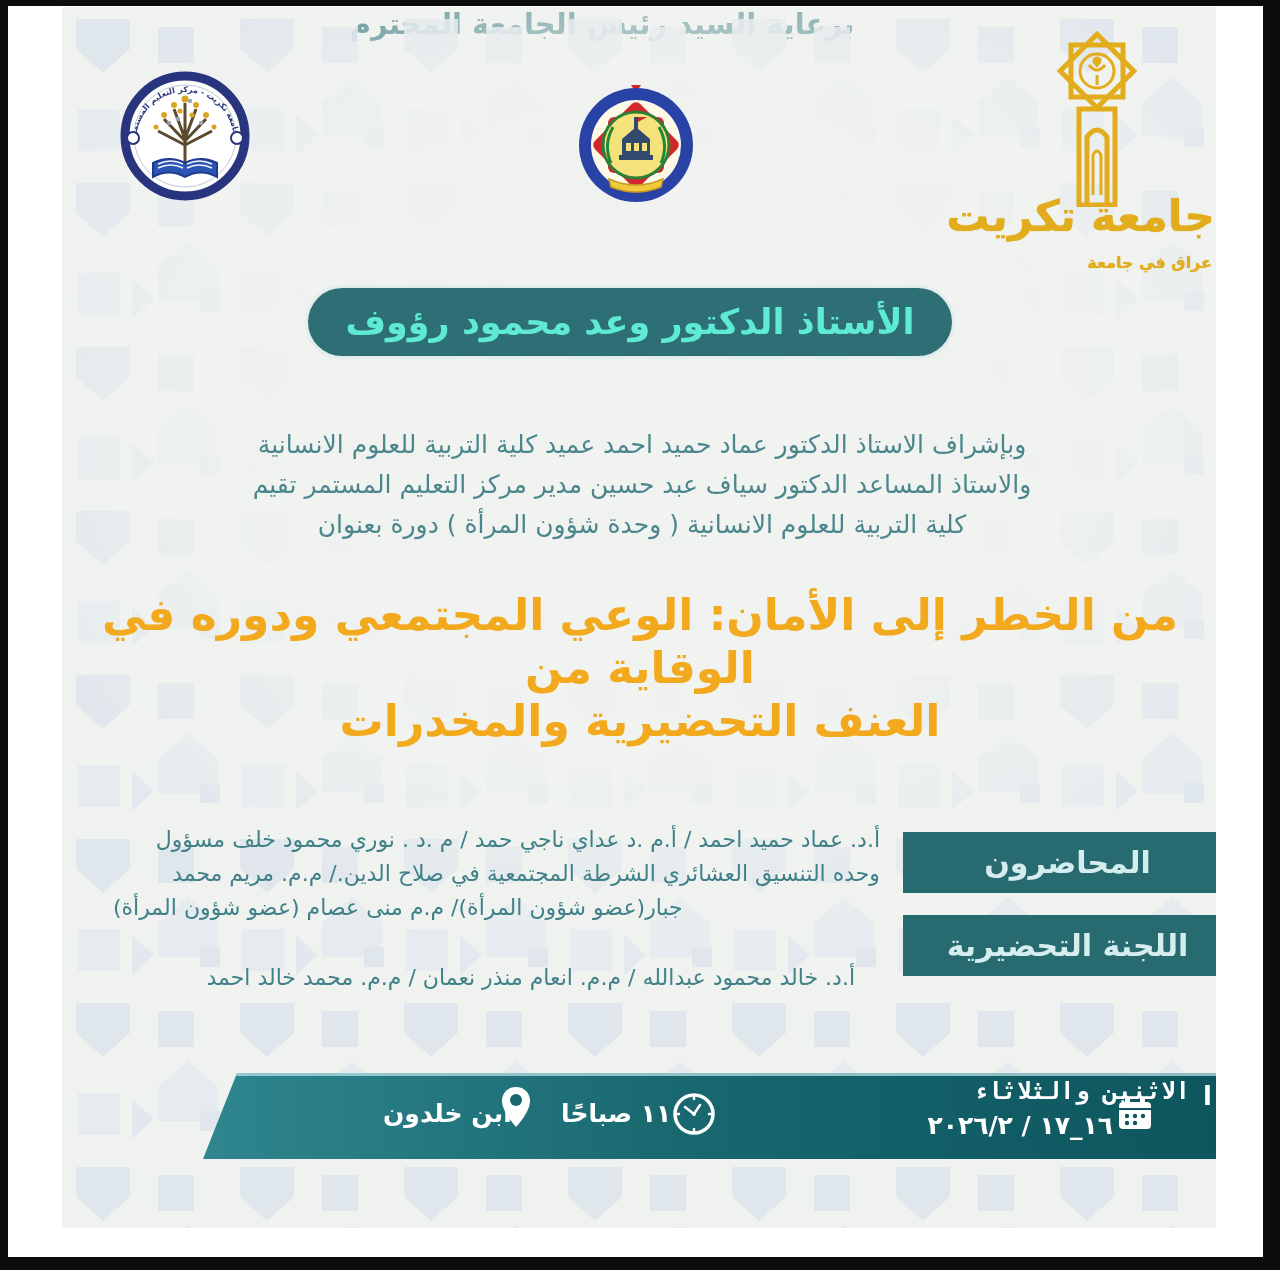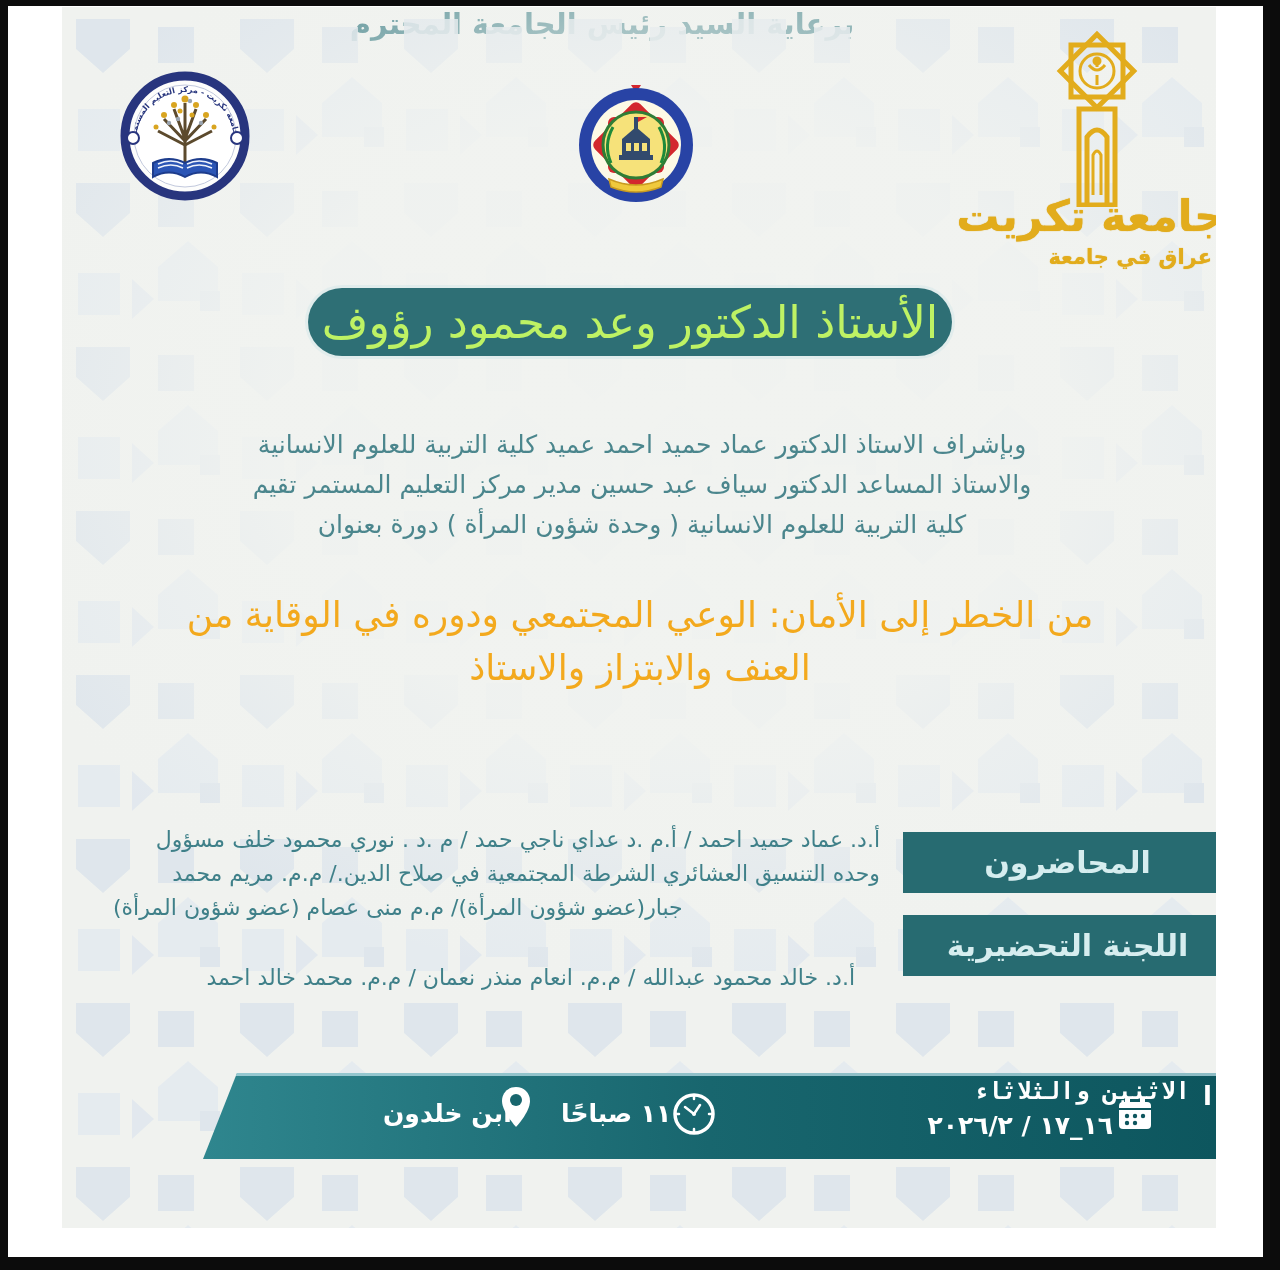--- a/index.html
+++ b/index.html
@@ -11,33 +11,33 @@
   .edge-right{left:1263px;top:0;width:17px;height:1270px;}
   .edge-bottom{left:0;top:1257px;width:1280px;height:13px;}
   .poster{position:absolute;left:62px;top:7px;width:1154px;height:1221px;background:#f0f2ef;overflow:hidden;}
   .pattern-svg{position:absolute;left:0;top:0;width:100%;height:100%;opacity:.85;}
   .wash{position:absolute;left:0;top:0;width:100%;height:100%;
         background:radial-gradient(ellipse 62% 46% at 52% 34%, rgba(241,243,240,.97) 0%, rgba(241,243,240,.88) 55%, rgba(241,243,240,0) 100%);}
   .txt{position:absolute;white-space:nowrap;direction:rtl;}
   .patronage{left:100px;top:205px;width:1080px;text-align:center;font-size:29px;font-weight:bold;color:#3a7d84;white-space:nowrap;direction:rtl;}
   .banner-pill{position:absolute;left:246px;top:281px;width:644px;height:68px;border-radius:36px;background:#2e6f75;
                box-shadow:0 0 0 3px rgba(214,232,233,.55);display:flex;align-items:center;justify-content:center;}
-  .banner-pill span{color:#bef264;font-size:45px;font-weight:normal;direction:rtl;white-space:nowrap;}
+  .banner-pill span{color:#5eead4;font-size:35px;font-weight:bold;direction:rtl;white-space:nowrap;}
   .intro{position:absolute;left:95px;top:418px;width:970px;text-align:center;direction:rtl;color:#4b868d;font-size:25px;line-height:40px;}
-  .title{position:absolute;left:38px;top:581px;width:1080px;text-align:center;direction:rtl;color:#f3a91d;font-size:36px;font-weight:normal;line-height:53px;}
+  .title{position:absolute;left:38px;top:581px;width:1080px;text-align:center;direction:rtl;color:#f3a91d;font-size:44px;font-weight:bold;line-height:53px;}
   .label-box{position:absolute;left:841px;width:313px;height:61px;background:#276b71;display:flex;align-items:center;justify-content:center;padding-left:8px;}
   .label-box span{color:#d6edef;font-size:30px;font-weight:bold;direction:rtl;white-space:nowrap;}
   .people{color:#3f8089;font-size:22px;}
   .ribbon{position:absolute;left:141px;top:1066px;width:1013px;height:86px;
           background:linear-gradient(90deg,#2f868e 0%,#18666e 50%,#0d565e 100%);
           clip-path:polygon(34px 0,100% 0,100% 100%,0 100%);
           box-shadow:inset 0 3px 0 rgba(184,223,231,.75);}
   .ribbon .rtxt{position:absolute;color:#ffffff;font-weight:bold;direction:rtl;white-space:nowrap;}
-  .gold-title{position:absolute;left:13px;top:176px;width:230px;text-align:center;color:#e2ac1c;font-size:43px;font-weight:bold;letter-spacing:-2px;direction:rtl;white-space:nowrap;text-shadow:0 0 1px #d8a312;}
-  .gold-sub{position:absolute;left:85px;top:230px;width:145px;text-align:left;color:#e2ac1c;font-size:21px;font-weight:bold;direction:rtl;white-space:nowrap;text-shadow:0 0 1px #d8a312;}
+  .gold-title{position:absolute;left:3px;top:176px;width:230px;text-align:center;color:#e2ac1c;font-size:43px;font-weight:bold;letter-spacing:-2px;direction:rtl;white-space:nowrap;text-shadow:0 0 1px #d8a312;}
+  .gold-sub{position:absolute;left:85px;top:238px;width:145px;text-align:right;color:#e2ac1c;font-size:16px;font-weight:bold;direction:rtl;white-space:nowrap;text-shadow:0 0 1px #d8a312;}
 </style>
 </head>
 <body>
 
 <div class="page">
 
   <div class="edge edge-top"></div>
   <div class="edge edge-left"></div>
   <div class="edge edge-right"></div>
   <div class="edge edge-bottom"></div>
@@ -155,21 +155,21 @@
     </div>
 
     <div class="intro">
       <div>وبإشراف  الاستاذ الدكتور عماد حميد احمد عميد كلية التربية للعلوم الانسانية</div>
       <div>والاستاذ المساعد الدكتور سياف عبد حسين مدير مركز التعليم المستمر تقيم</div>
       <div>كلية التربية للعلوم الانسانية ( وحدة شؤون المرأة ) دورة بعنوان</div>
     </div>
 
     <div class="title">
       <div>من الخطر إلى الأمان: الوعي المجتمعي ودوره في الوقاية من</div>
-      <div>العنف والابتزاز والاستاذ</div>
+      <div>العنف التحضيرية والمخدرات</div>
     </div>
 
     <div class="label-box" style="top:825px;">
       <span>المحاضرون</span>
     </div>
     <div class="txt people" style="right:336px;top:854px;">وحده التنسيق العشائري الشرطة المجتمعية في صلاح الدين./ م.م. مريم محمد</div>
     <div class="txt people" style="right:336px;top:820px;">أ.د. عماد حميد احمد / أ.م .د عداي ناجي حمد / م .د . نوري محمود خلف مسؤول</div>
     <div class="txt people" style="left:51px;top:888px;">جبار(عضو شؤون المرأة)/ م.م منى عصام (عضو شؤون المرأة)</div>
 
     <div class="label-box" style="top:908px;">

